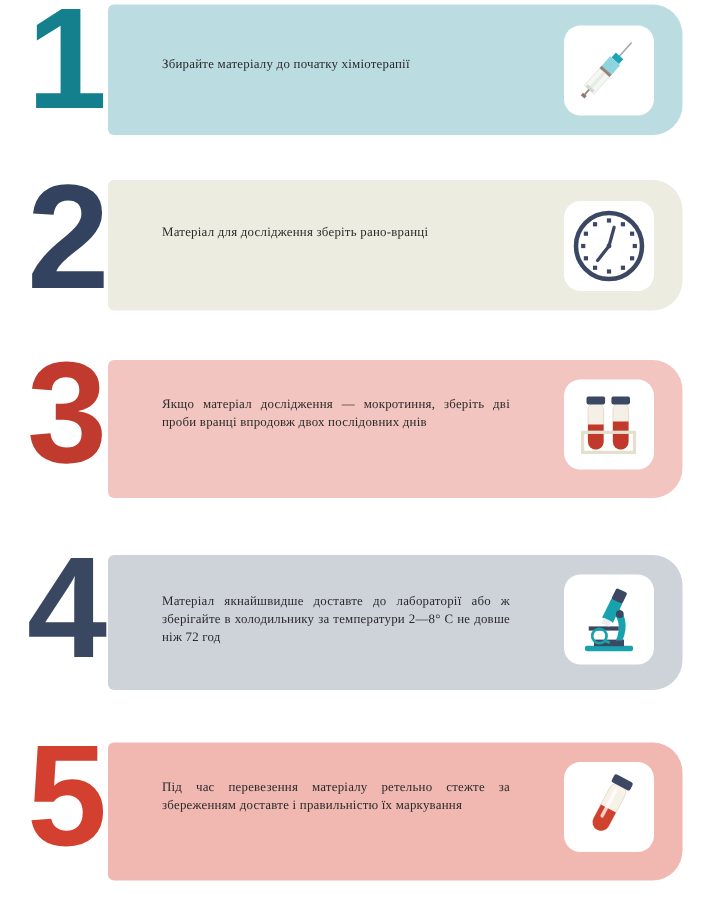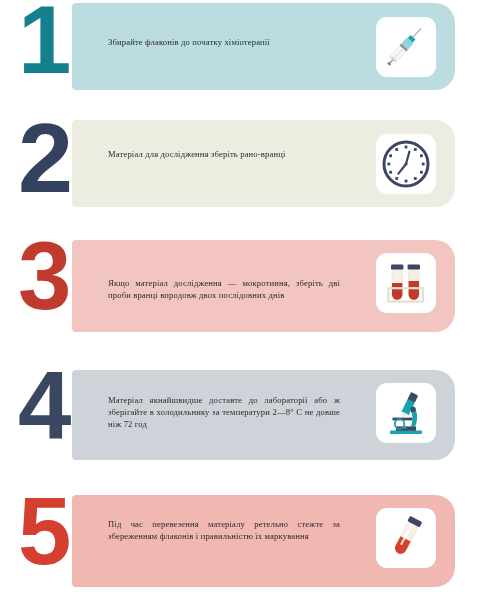--- a/index.html
+++ b/index.html
@@ -82,21 +82,21 @@
   #step2 { top: 112px; height: 118px; }
   #step2 .bar { top: 8px; height: 87px; background: #ecece0; }
   #step2 .numeral { top: 0px; color: #33435f; }
   #step2 .numeral.two { font-size: 99px; }
   #step2 .txt { top: 36px; }
   #step2 .tile { top: 22px; }
 
   #step3 { top: 230px; height: 128px; }
   #step3 .bar { top: 10px; height: 92px; background: #f3c5c0; }
   #step3 .numeral { top: 2px; color: #c03b2d; }
-  #step3 .txt { top: 33px; margin-top: 14px; }
+  #step3 .txt { top: 33px; }
   #step3 .tile { top: 23px; }
 
   #step4 { top: 358px; height: 127px; }
   #step4 .bar { top: 12px; height: 90px; background: #ced2d9; }
   #step4 .numeral { top: 4px; color: #3a4761; }
   #step4 .txt { top: 36px; }
   #step4 .tile { top: 25px; }
 
   #step5 { top: 485px; height: 115px; }
   #step5 .bar { top: 10px; height: 92px; background: #f1b8b2; }
@@ -105,21 +105,21 @@
   #step5 .tile { top: 23px; }
 </style>
 </head>
 <body>
 
 <div id="page">
 
   <div class="step" id="step1">
     <div class="bar" style="background: rgb(187, 221, 226);"></div>
     <div class="numeral" style="color: rgb(20, 128, 141);">1</div>
-    <div class="txt">Збирайте флаконів до початку хіміотерапії</div>
+    <div class="txt">Збирайте матеріалу до початку хіміотерапії</div>
     <div class="tile">
       <svg viewBox="0 0 60 60">
         <g transform="rotate(42 30 30)">
           <rect x="28.2" y="6" width="1.0" height="13" fill="#9aa7ad"></rect>
           <rect x="25.4" y="18" width="6.6" height="4.4" fill="#1fa3b5"></rect>
           <rect x="24.2" y="22.4" width="9.0" height="9.4" fill="#8ed4df"></rect>
           <rect x="24.2" y="31.0" width="9.0" height="2.2" fill="#9b8376"></rect>
           <rect x="24.4" y="33.2" width="8.6" height="15.2" fill="#f4f7f4" stroke="#d9e0dc" stroke-width="0.5"></rect>
           <rect x="27.6" y="33.2" width="2.2" height="15.2" fill="#e6ebe6"></rect>
           <rect x="25.6" y="46.4" width="6.2" height="2.0" fill="#cfd8d2"></rect>
@@ -202,21 +202,21 @@
 
         <circle cx="23.6" cy="41.0" r="4.8" fill="none" stroke="#17a2ad" stroke-width="1.8"></circle>
         <line x1="27.0" y1="44.2" x2="30.5" y2="45.4" stroke="#17a2ad" stroke-width="1.8"></line>
       </svg>
     </div>
   </div>
 
   <div class="step" id="step5">
     <div class="bar" style="background: rgb(241, 184, 178);"></div>
     <div class="numeral" style="color: rgb(212, 64, 47);">5</div>
-    <div class="txt">Під час перевезення матеріалу ретельно стежте за збереженням флаконів і правильністю їх маркування</div>
+    <div class="txt">Під час перевезення матеріалу ретельно стежте за збереженням доставте і правильністю їх маркування</div>
     <div class="tile">
       <svg viewBox="0 0 60 60">
         <g transform="rotate(28 30 30)">
           <rect x="24.4" y="13.0" width="11.4" height="34" rx="5.6" fill="#f7f1e8" stroke="#e6dccf" stroke-width="0.6"></rect>
           <path d="M24.4 31 h11.4 v10.4 a5.7 5.7 0 0 1 -11.4 0 Z" fill="#d0422e"></path>
           <rect x="27.6" y="16.5" width="2.3" height="22" rx="1.1" fill="#ffffff" opacity="0.75"></rect>
           <rect x="23.2" y="8.4" width="13.8" height="6.0" rx="1.4" fill="#3b4763"></rect>
         </g>
       </svg>
     </div>

